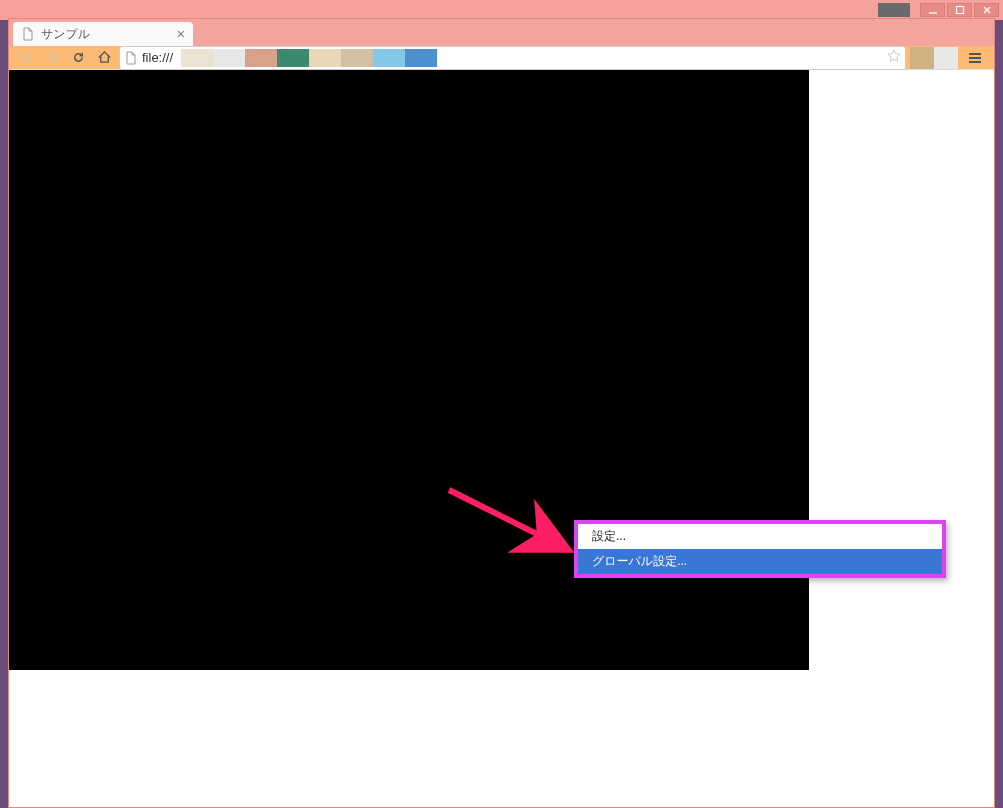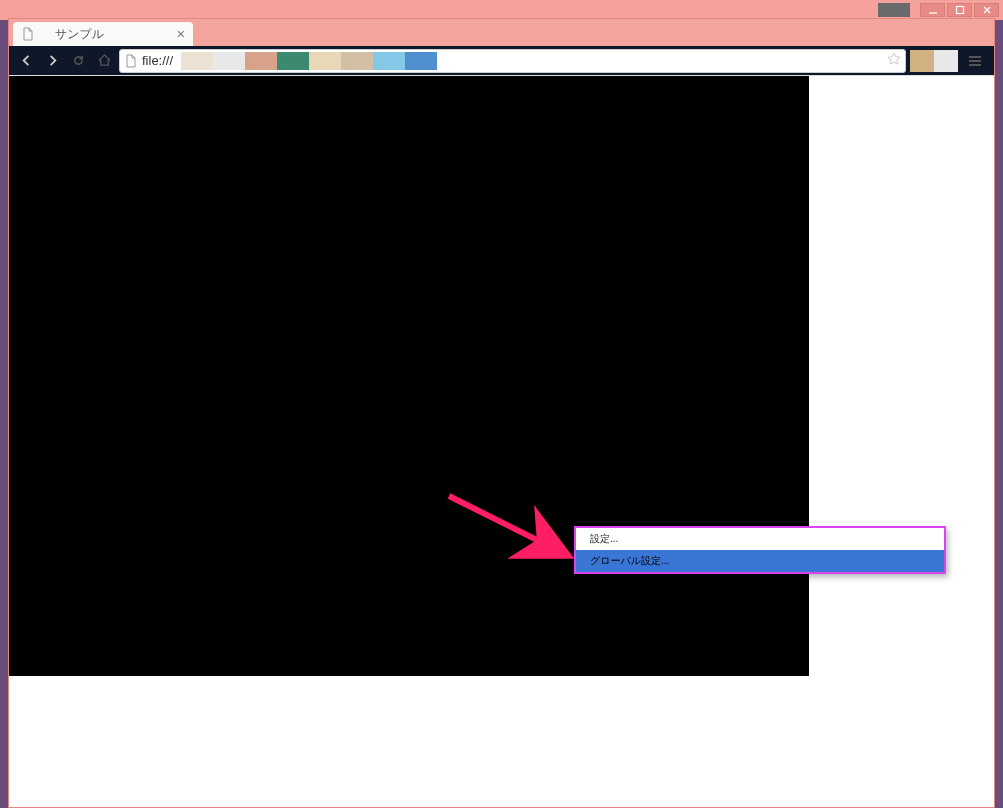--- a/index.html
+++ b/index.html
@@ -17,27 +17,27 @@
   .browser-window {
     position: absolute; top: 18px; left: 8px; width: 987px; height: 790px;
     background: #ffffff; border: 1px solid #e0887f;
   }
   .tab-strip {
     height: 27px; background: #f2a49d; display: flex; align-items: flex-end;
     padding-left: 4px;
   }
   .tab {
     height: 24px; background: #f9f9f9; border-radius: 4px 4px 0 0;
-    display: flex; align-items: center; padding: 0 8px; gap: 20px;
+    display: flex; align-items: center; padding: 0 8px; gap: 6px;
     min-width: 180px; font-size: 12px; color: #555; cursor: pointer;
   }
   .tab .page-ic { width: 14px; height: 14px; fill: none; stroke: #888; stroke-width:1; }
   .tab .close { margin-left: auto; font-size: 14px; color: #777; cursor: pointer; }
   .addr-bar {
-    height: 30px; background: #0f172a; border-bottom: 1px solid #ddd;
+    height: 24px; background: #fdba74; border-bottom: 1px solid #ddd;
     display: flex; align-items: center; padding: 0 6px; gap: 4px;
   }
   .nav-btn {
     width: 22px; height: 22px; display: flex; align-items: center; justify-content: center;
     color: #888; border-radius: 3px; cursor: pointer;
   }
   .nav-btn.dis { color: #c9c9c9; }
   .nav-btn svg { width: 15px; height: 15px; }
   .omnibox {
     flex: 1; height: 24px; border: 1px solid #ccc; border-radius: 3px; background: #fff;
@@ -55,25 +55,25 @@
     cursor: pointer; color: #555;
   }
   .content-area {
     position: relative; width: 100%; height: calc(100% - 57px); background: #fff; overflow: hidden;
   }
   .flash-rect {
     position: absolute; top: 0; left: 0; width: 800px; height: 600px; background: #000;
   }
   .context-menu {
     position: absolute; top: 450px; left: 565px; width: 372px; background: #fff;
-    border: 2px solid #d946ef; box-shadow: 2px 3px 6px rgba(0,0,0,0.3);
-    font-size: 10px; z-index: 20;
+    border: 4px solid #d946ef; box-shadow: 2px 3px 6px rgba(0,0,0,0.3);
+    font-size: 12px; z-index: 20;
   }
   .context-menu .mi { padding: 4px 14px; cursor: pointer; color: #222; }
-  .context-menu .mi.hl { background: #3a76d6; color: #000000; }
+  .context-menu .mi.hl { background: #3a76d6; color: #ffffff; }
   .arrow-annot {
     position: absolute; top: 410px; left: 430px; width: 160px; height: 90px;
     pointer-events: none; z-index: 30;
   }
   .arrow-annot svg { width: 100%; height: 100%; }
 </style>
 </head>
 <body>
 
 <div class="titlebar">

